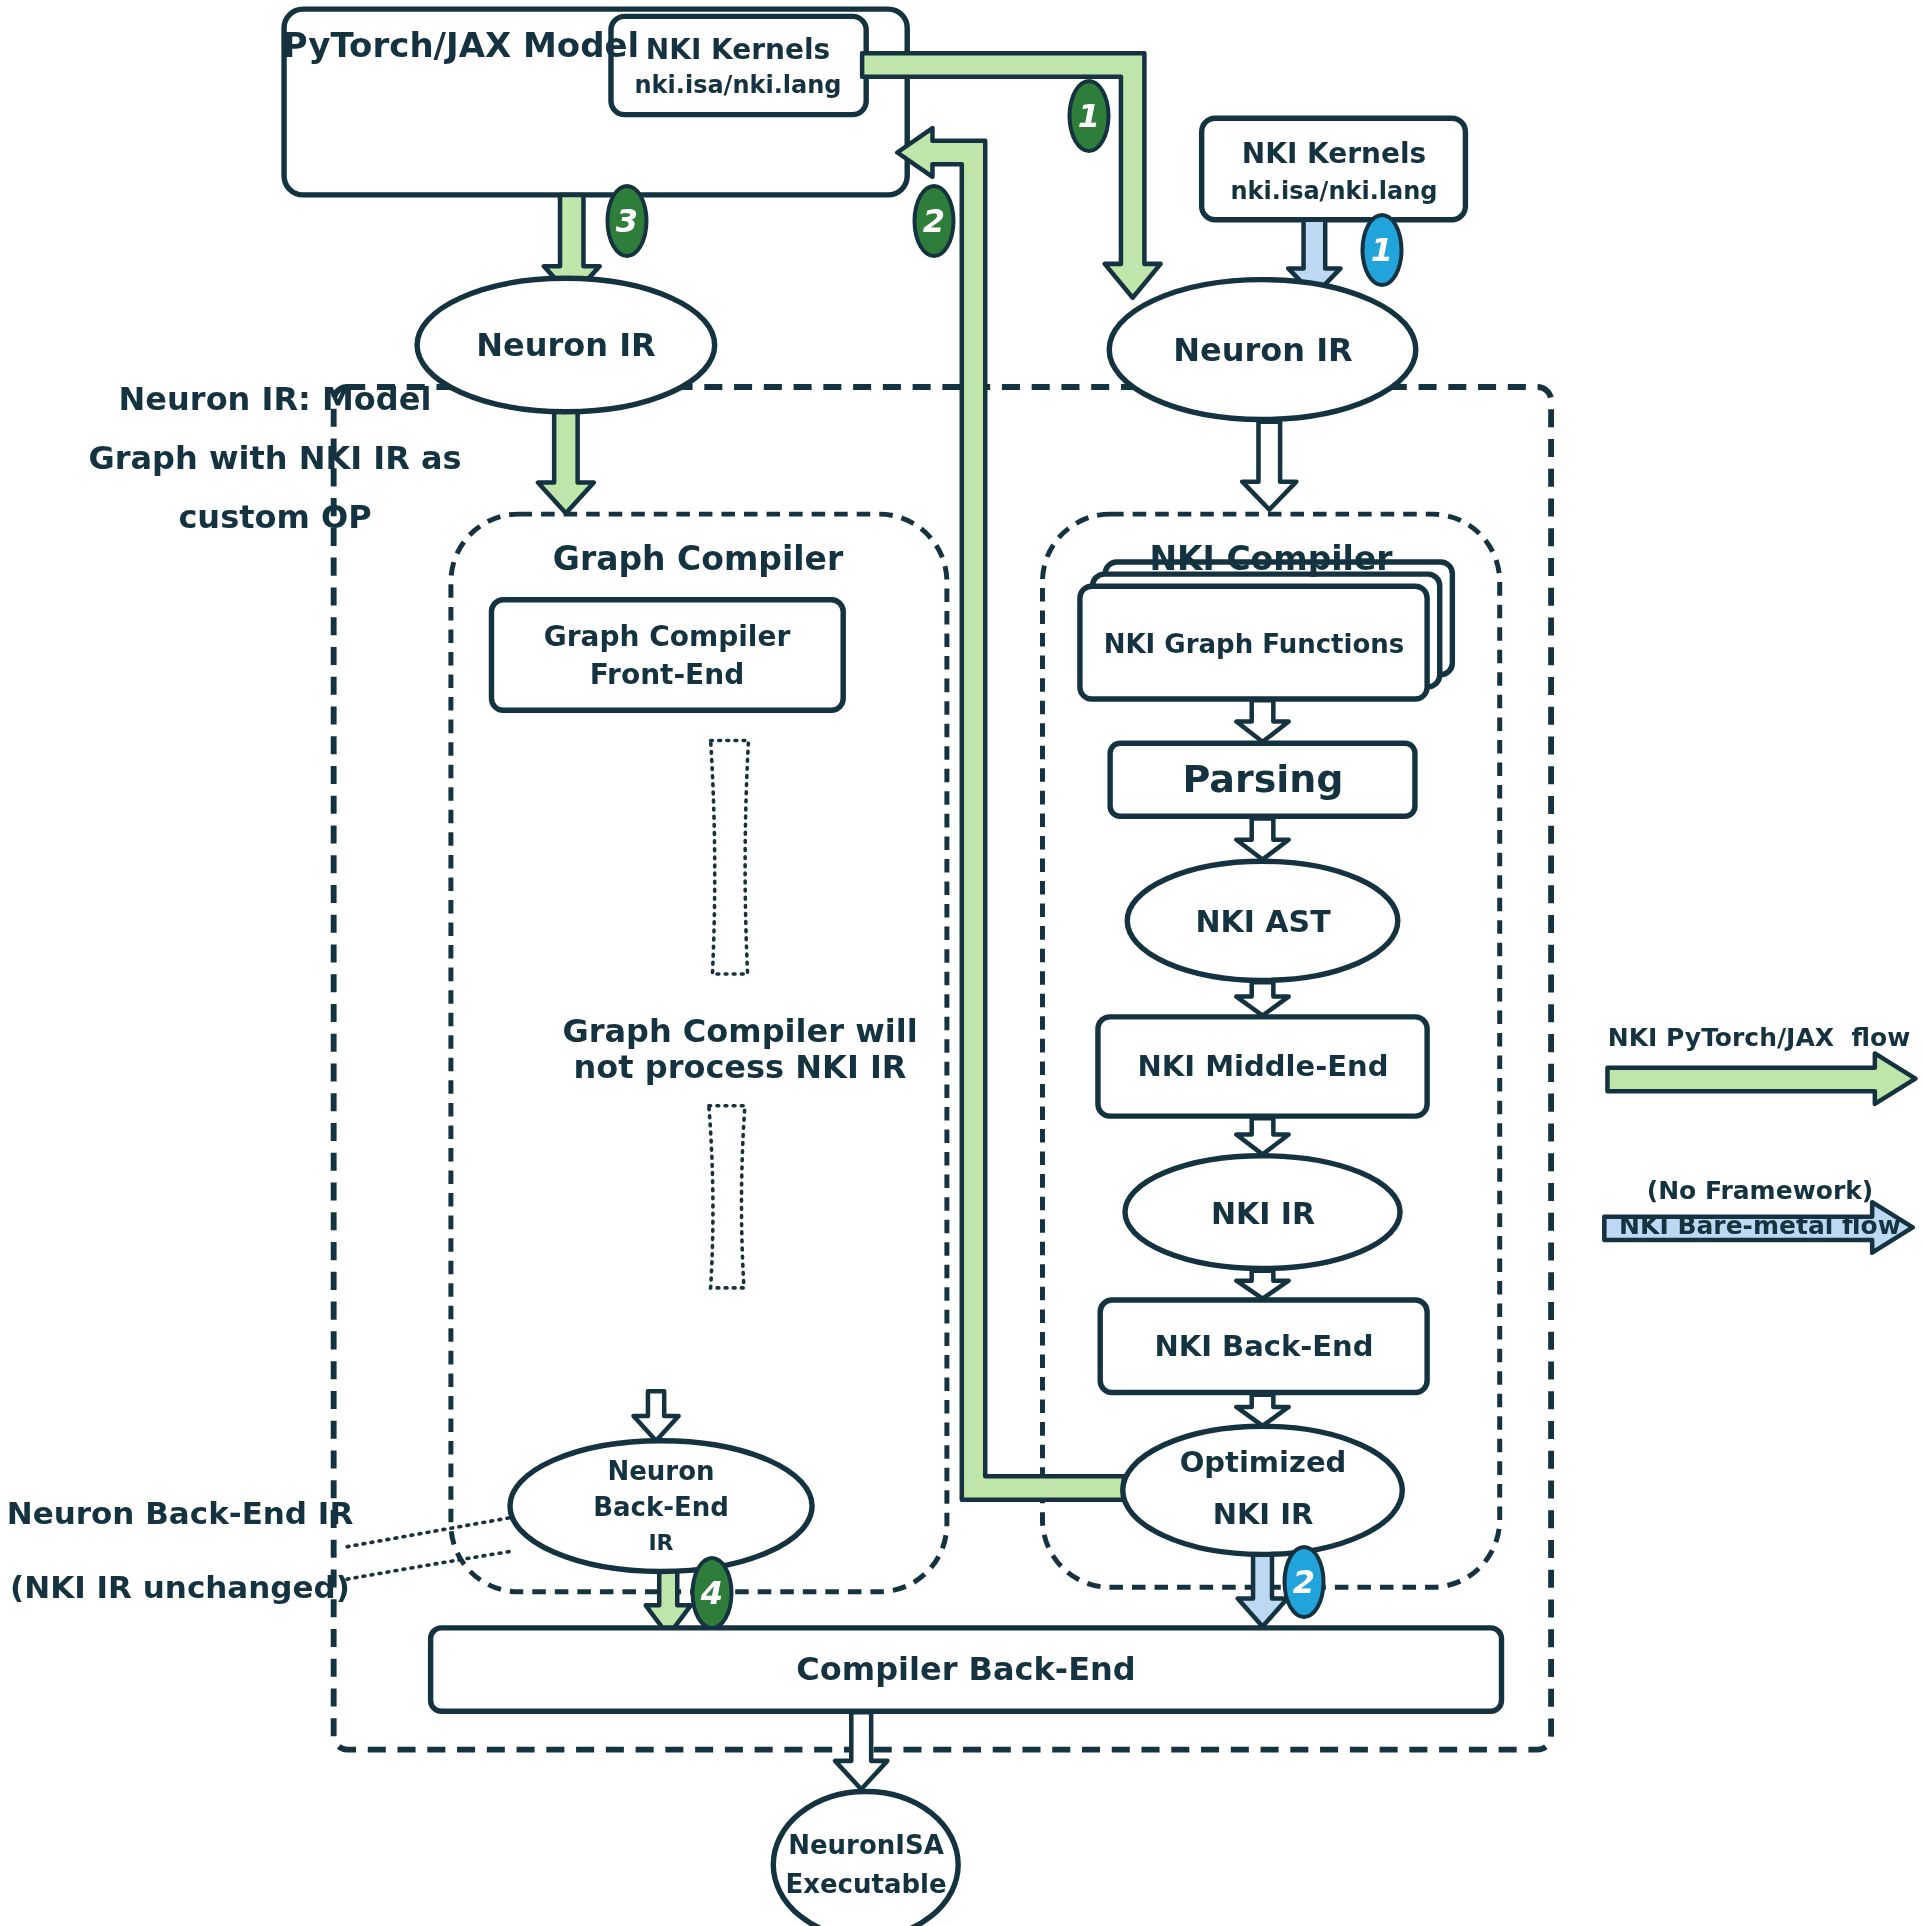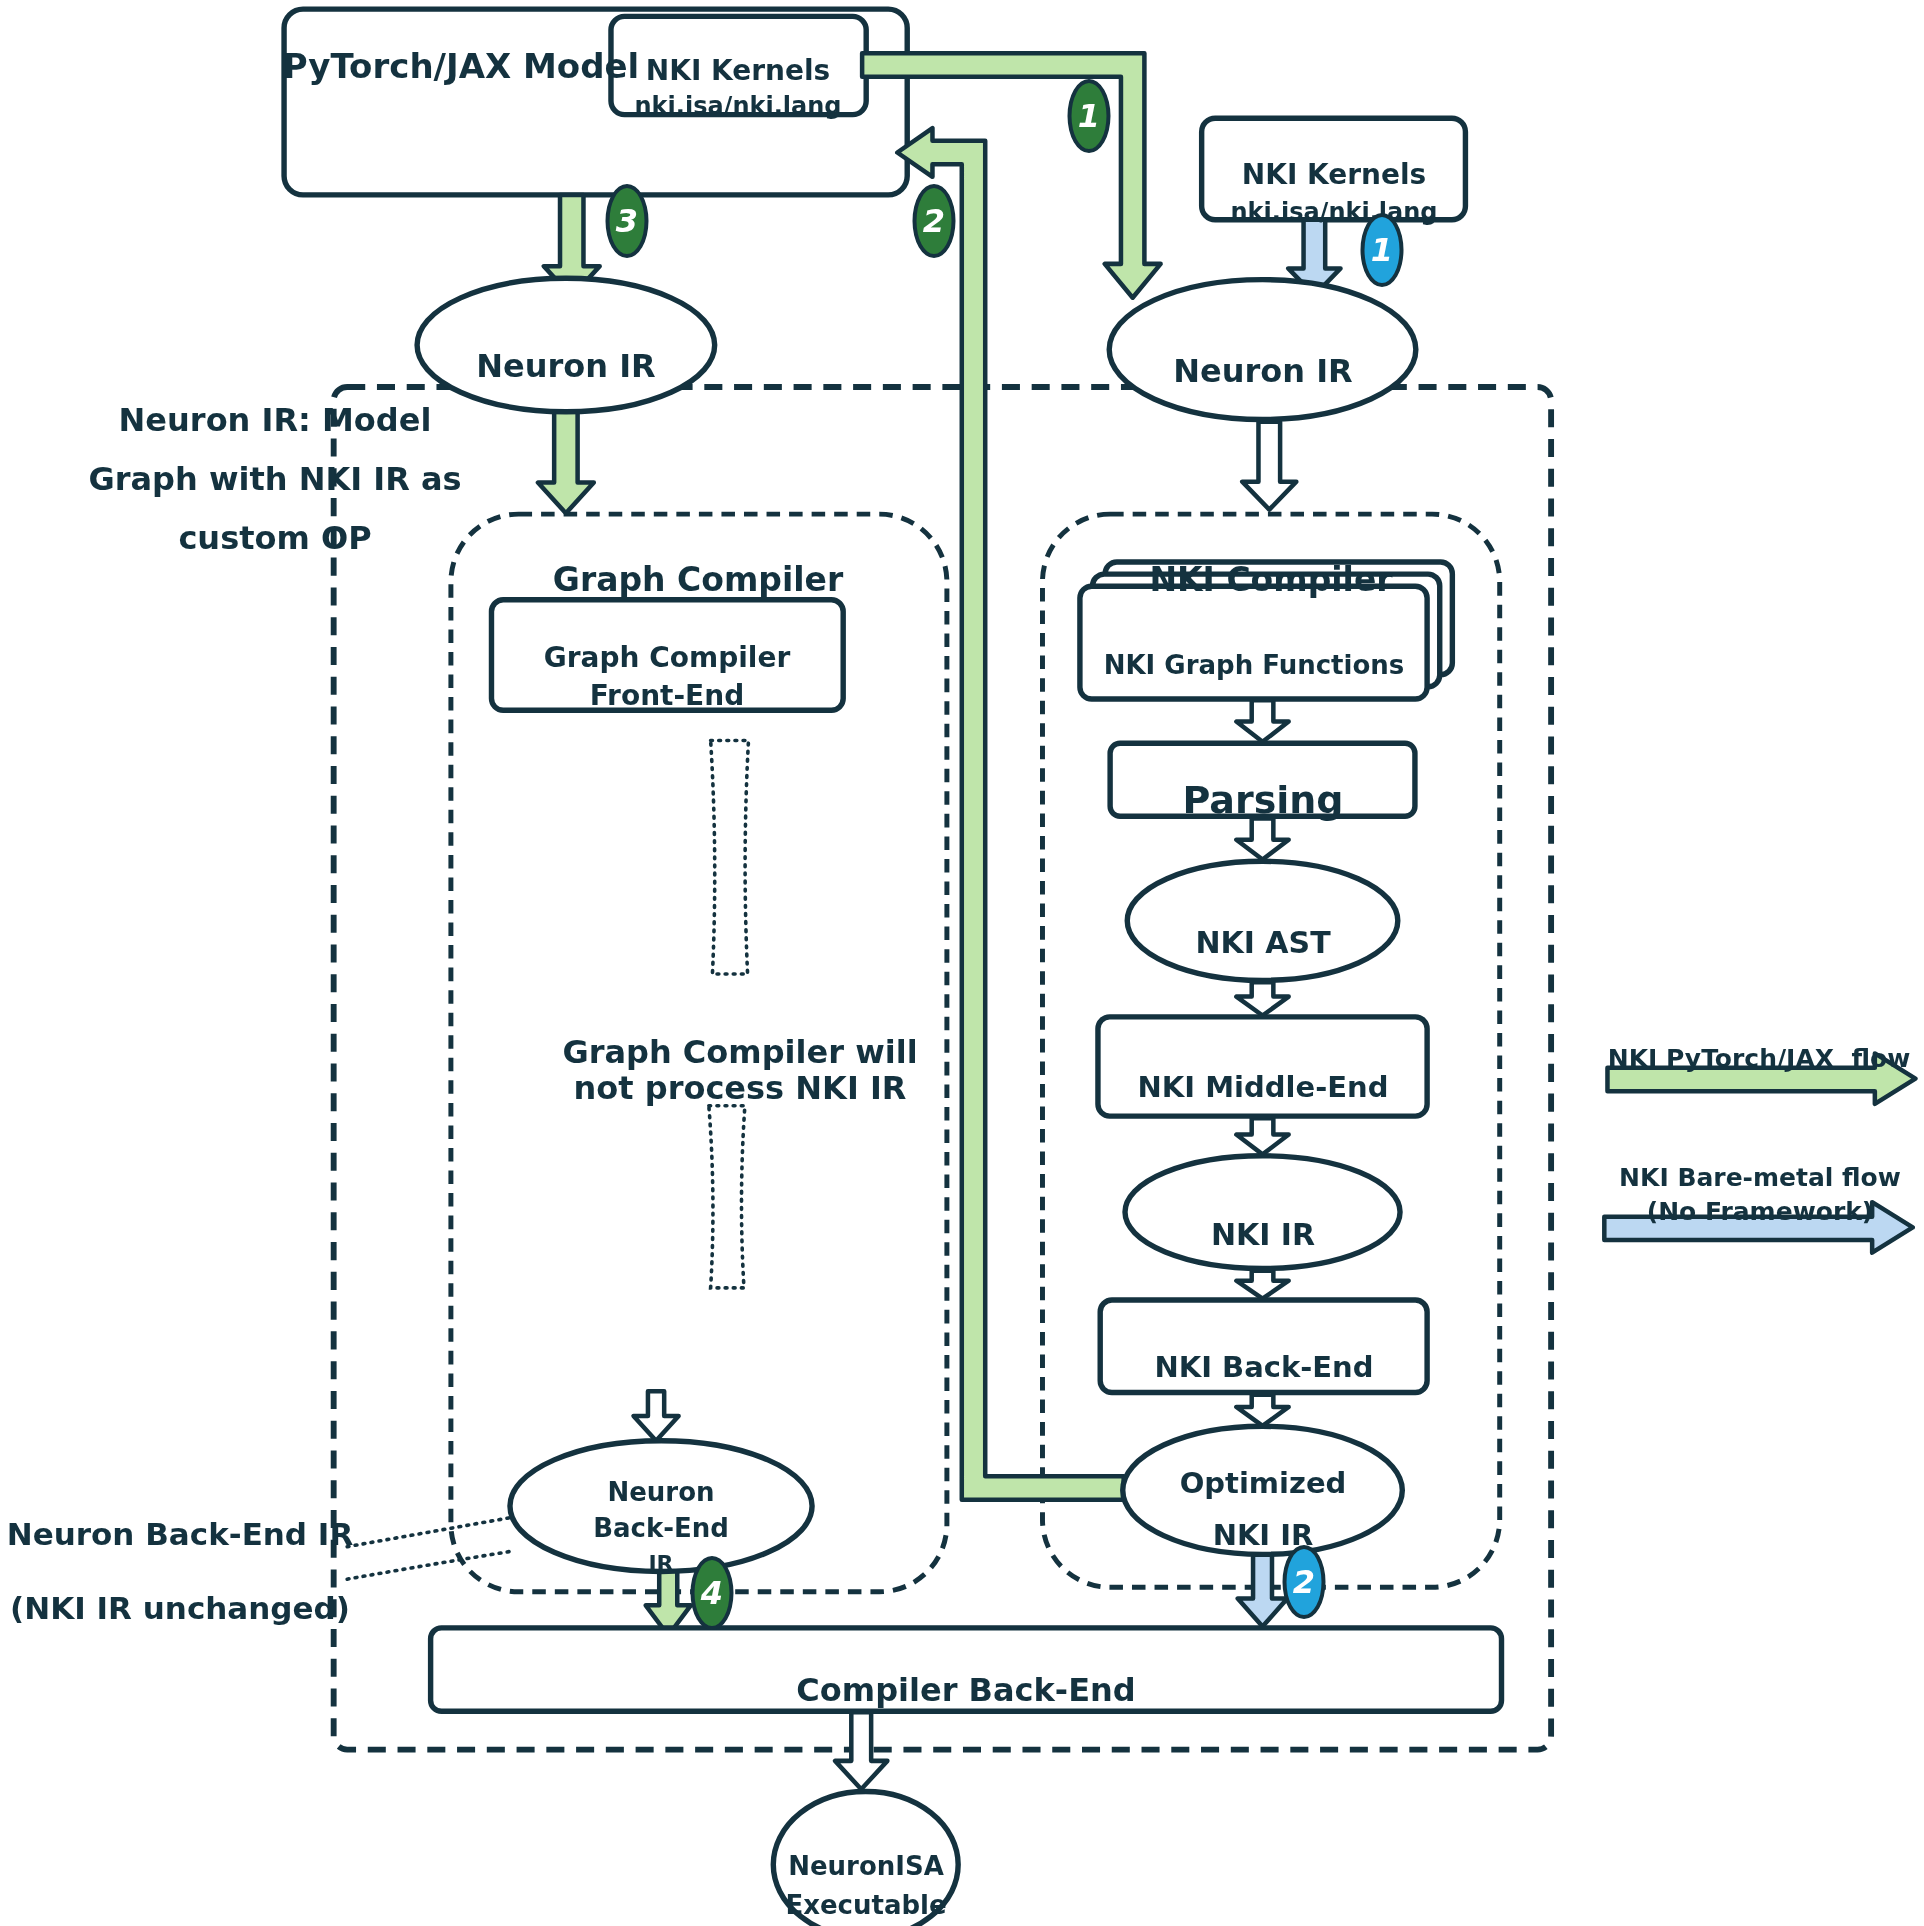--- a/index.html
+++ b/index.html
@@ -9,21 +9,21 @@
   html,body{margin:0;padding:0;background:var(--bg);}
   #canvas{
     position:relative; width:1924px; height:1926px; overflow:hidden;
     background:var(--bg);
     font-family:"DejaVu Sans", sans-serif; color:var(--ink);
   }
   #shapes{position:absolute;left:0;top:0;}
   .lbl{
     position:absolute; transform:translate(-50%,-50%);
     white-space:pre; font-weight:bold; color:var(--ink);
-    text-align:left; line-height:1.1;margin-top:21px;
+    text-align:left; line-height:1.1;
   }
   .badge{
     position:absolute; transform:translate(-50%,-50%);
     width:43px; height:74px; border-radius:50%;
     border:4.5px solid var(--ink); box-sizing:border-box;
     display:flex; align-items:center; justify-content:center;
     color:#ffffff; font-weight:bold; font-style:italic; font-size:32px;
   }
   .badge.green{background:var(--badge-green);}
   .badge.blue{background:var(--badge-blue);}
@@ -142,21 +142,21 @@
   <div class="lbl" style="left:1264px;top:1347px;font-size:29px;">NKI Back-End</div>
   <div class="lbl" style="left:1263px;top:1463px;font-size:29px;">Optimized</div>
   <div class="lbl" style="left:1263px;top:1515px;font-size:29px;">NKI IR</div>
 
   <div class="lbl" style="left:966px;top:1670px;font-size:32px;">Compiler Back-End</div>
 
   <div class="lbl" style="left:866px;top:1845px;font-size:26px;">NeuronISA</div>
   <div class="lbl" style="left:866px;top:1884px;font-size:26px;">Executable</div>
 
   <div class="lbl" style="left:1759px;top:1038px;font-size:25px;">NKI PyTorch/JAX  flow</div>
-  <div class="lbl" style="left:1760px;top:1157px;font-size:25px;">NKI Bare-metal flow</div>
+  <div class="lbl" style="left:1760px;top:1226px;font-size:25px;">NKI Bare-metal flow</div>
   <div class="lbl" style="left:1760px;top:1191px;font-size:25px;">(No Framework)</div>
 
   <div class="badge green" style="left:1089px;top:116px;">1</div>
   <div class="badge green" style="left:934px;top:221px;">2</div>
   <div class="badge green" style="left:627px;top:221px;">3</div>
   <div class="badge blue" style="left:1382px;top:250px;">1</div>
   <div class="badge green" style="left:712px;top:1593px;">4</div>
   <div class="badge blue" style="left:1304px;top:1582px;">2</div>
 
 </div>

